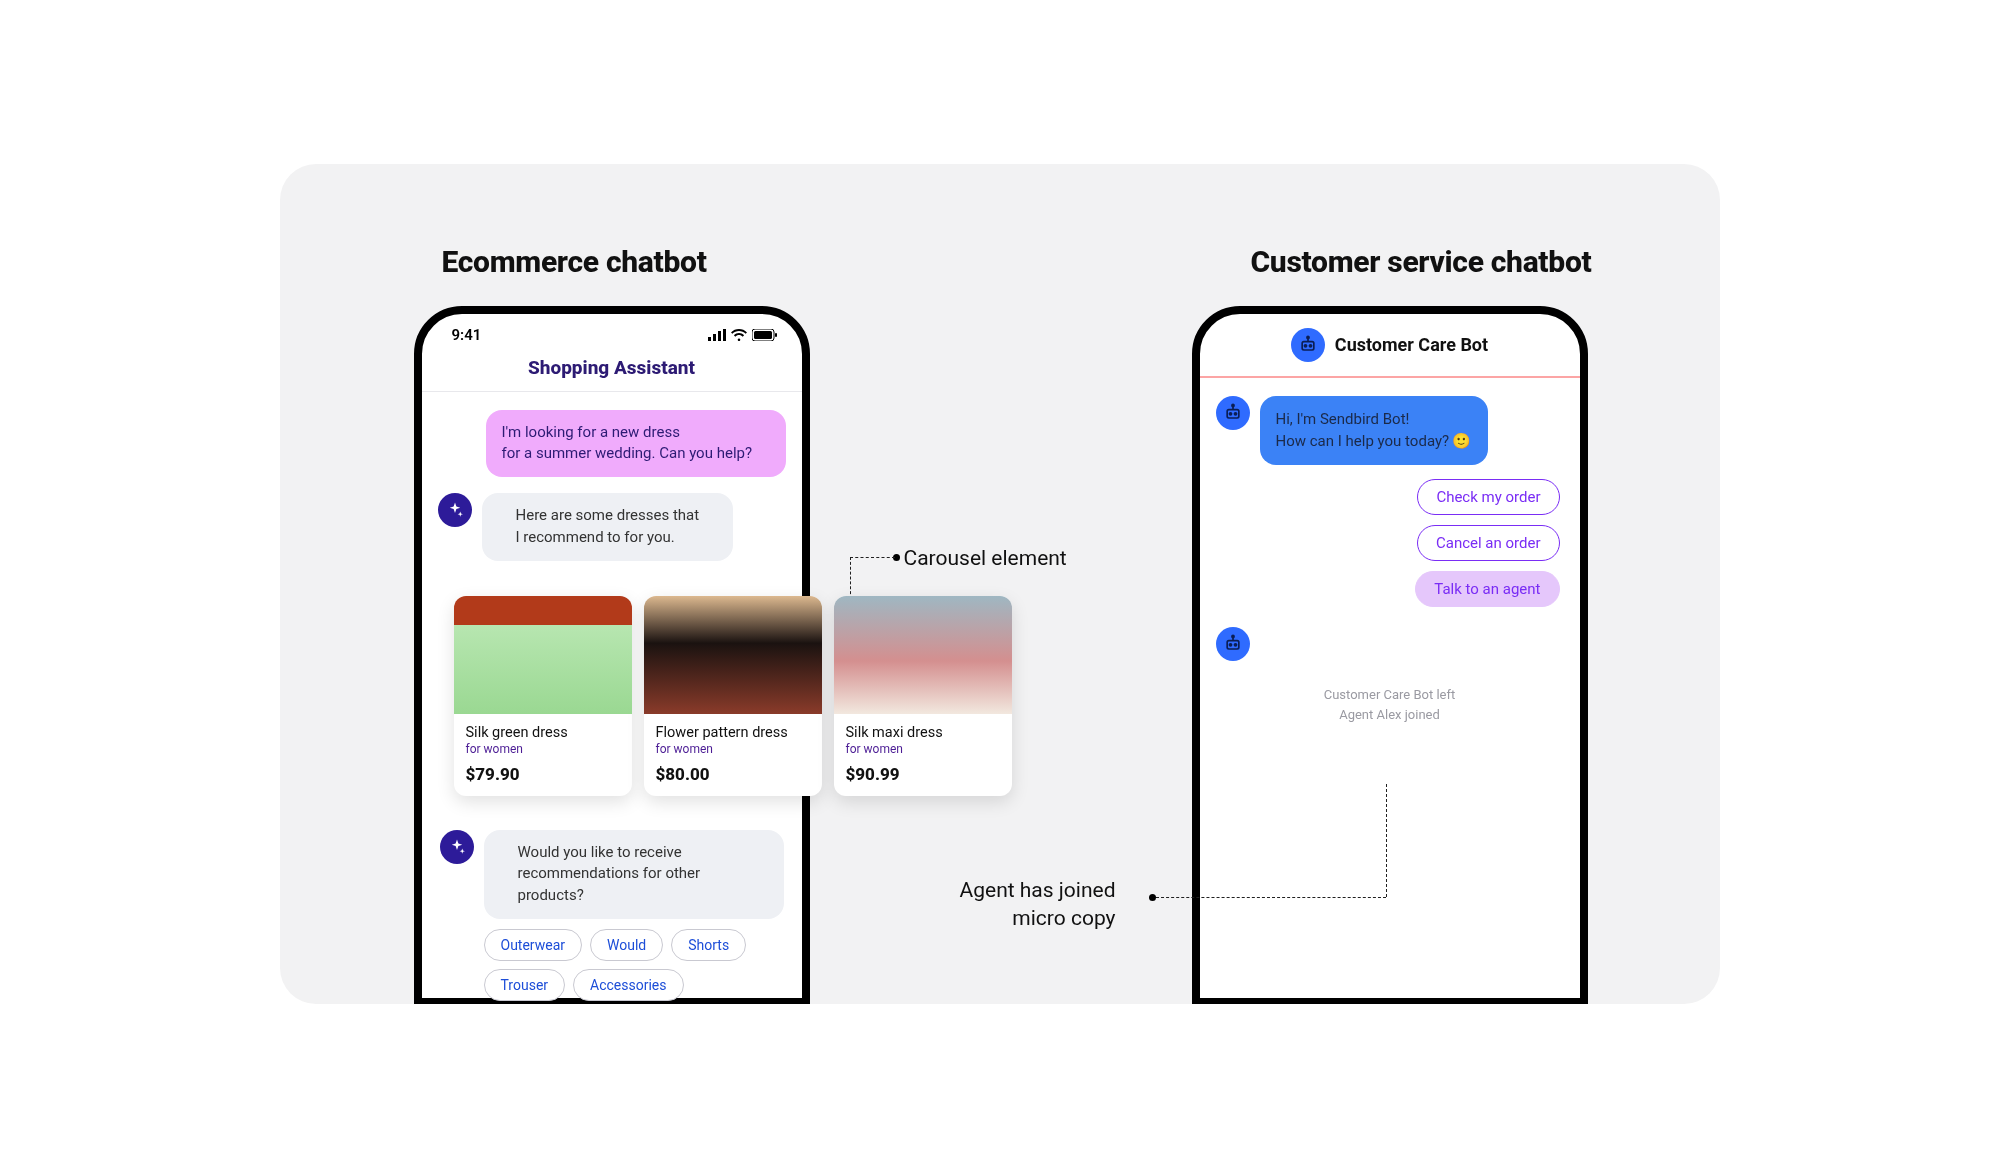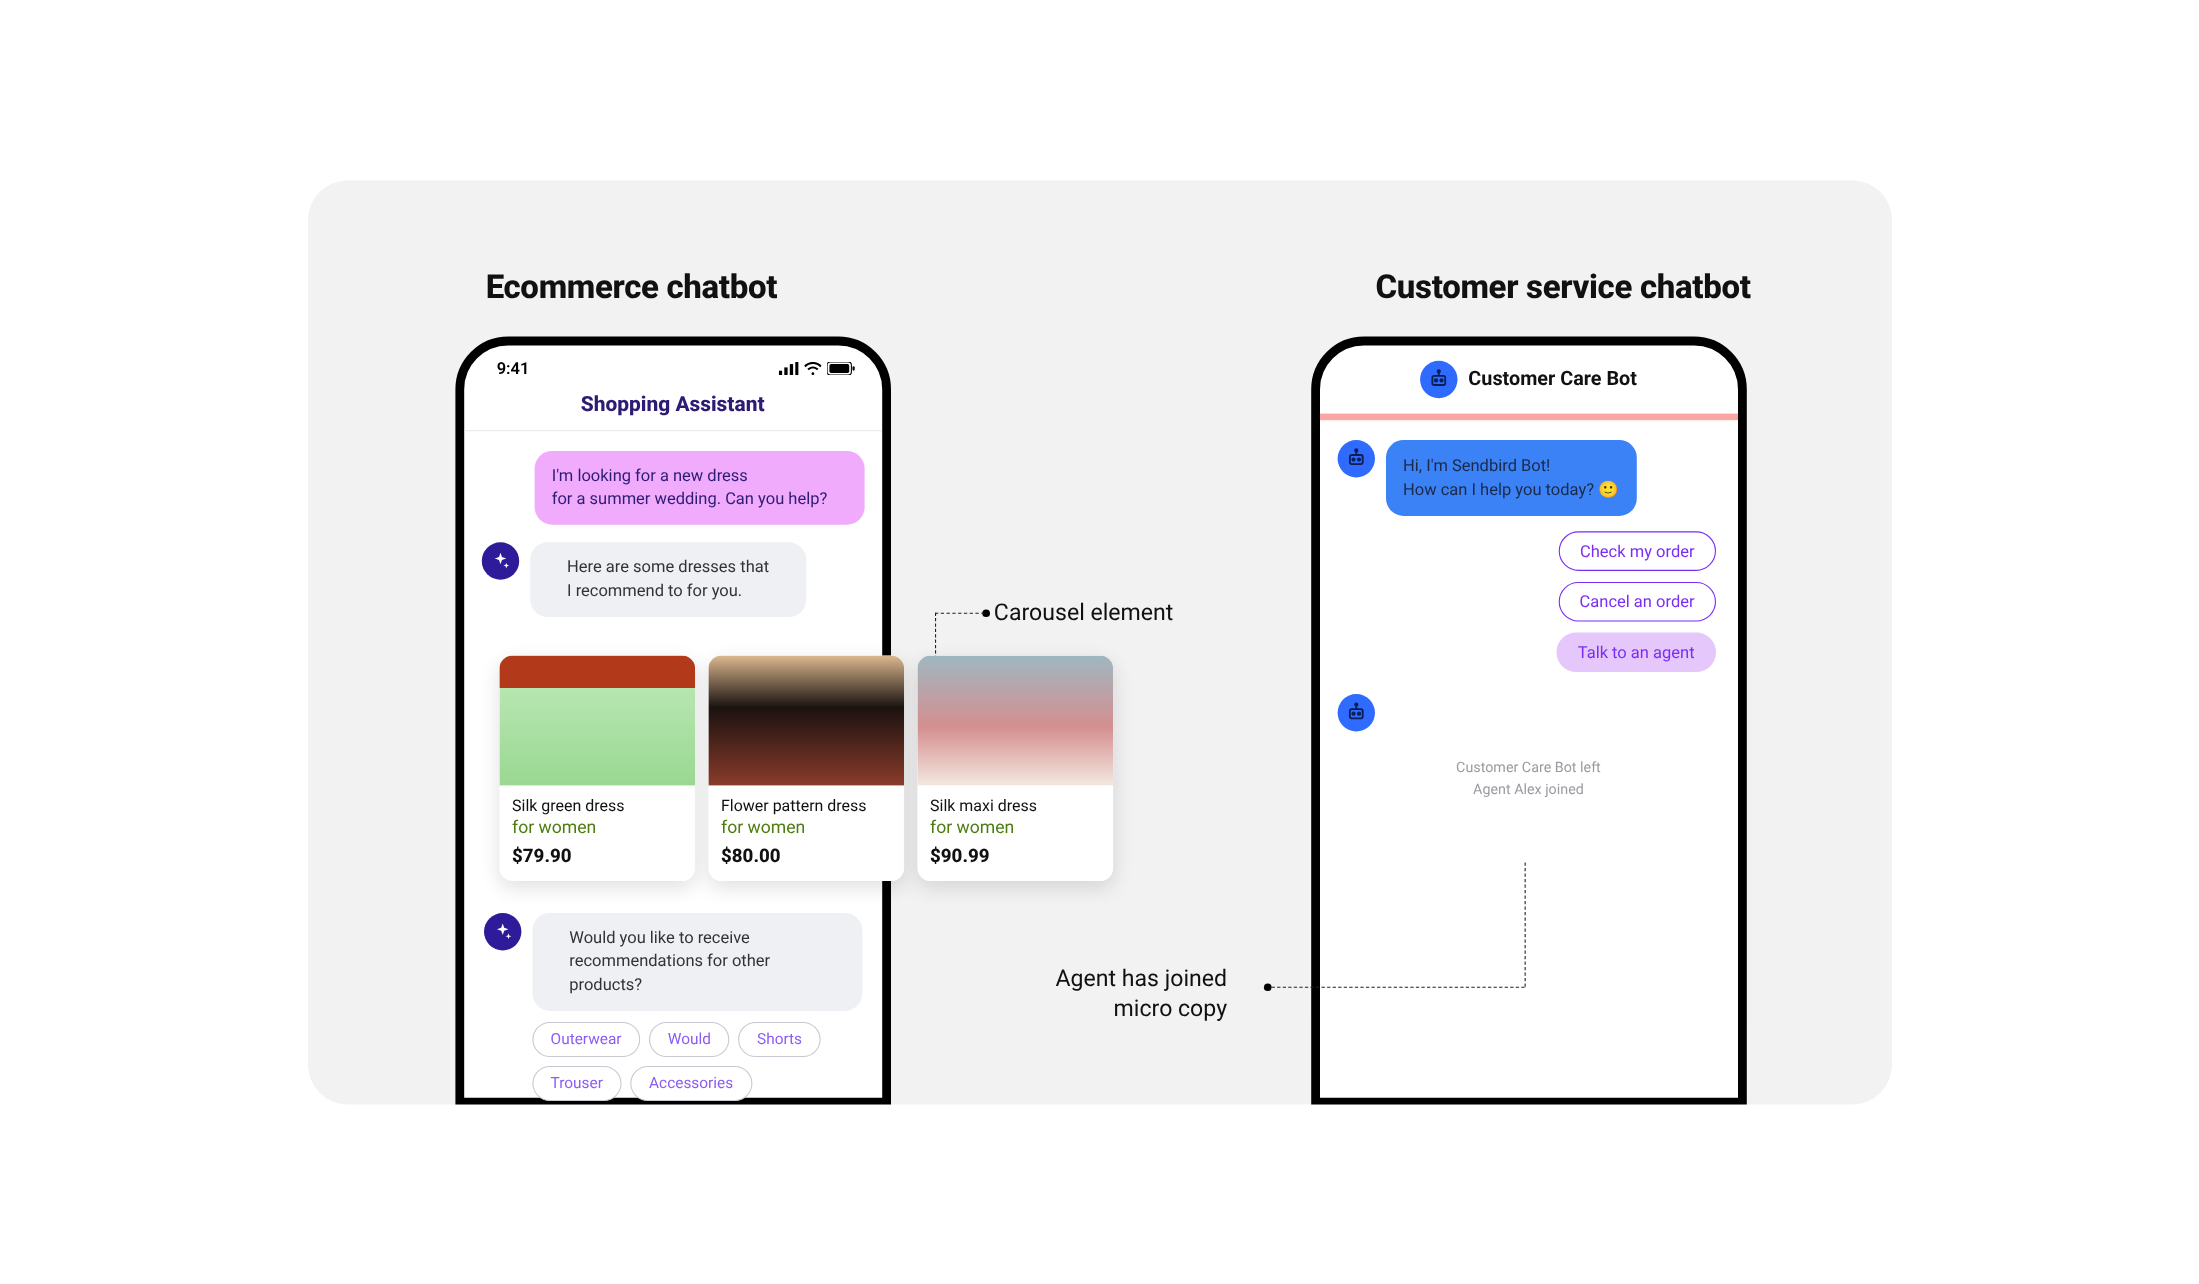--- a/index.html
+++ b/index.html
@@ -116,37 +116,37 @@
     box-shadow: 0 6px 18px rgba(0,0,0,.12);
   }
   .card-img {
     width: 100%; height: 118px;
     background: #ccc;
     display: flex; align-items: flex-end; justify-content: center;
     position: relative;
   }
   .card-body { padding: 10px 12px 12px 12px; }
   .card-title { font-weight: 400; font-size: 14.5px; color: #111; }
-  .card-sub { font-size: 16px; color: #4d7c0f; margin-top: 1px; }
+  .card-sub { font-size: 12px; color: #4c1d95; margin-top: 1px; }
   .card-price { font-weight: 800; font-size: 17px; color: #111; margin-top: 8px; }
 
   
   .followup-block { position: absolute; left: 160px; top: 666px; width: 360px; }
   .chips { display: flex; flex-wrap: wrap; gap: 8px; margin-left: 44px; margin-top: 8px; }
   .chip {
     border: 1px solid #c9c9d1;
     border-radius: 999px;
     padding: 7px 16px;
     font-size: 14px;
-    color: #8b5cf6;
-    background: #fff;
-  }
-
-  
-  .cs-header { display: flex; align-items: center; justify-content: center; gap: 10px; padding: 14px 0 14px 0; border-bottom: 6px solid #fca5a5; }
+    color: #1d4ed8;
+    background: #fff;
+  }
+
+  
+  .cs-header { display: flex; align-items: center; justify-content: center; gap: 10px; padding: 14px 0 14px 0; border-bottom: 2px solid #fca5a5; }
   .cs-avatar {
     width: 34px; height: 34px; border-radius: 50%;
     background: #2f6bff;
     display: flex; align-items: center; justify-content: center;
   }
   .cs-title { font-weight: 700; font-size: 18px; color: #111; }
 
   .cs-row { display: flex; align-items: flex-start; gap: 10px; margin-bottom: 14px; }
   .cs-bubble {
     background: #3b82f6;

